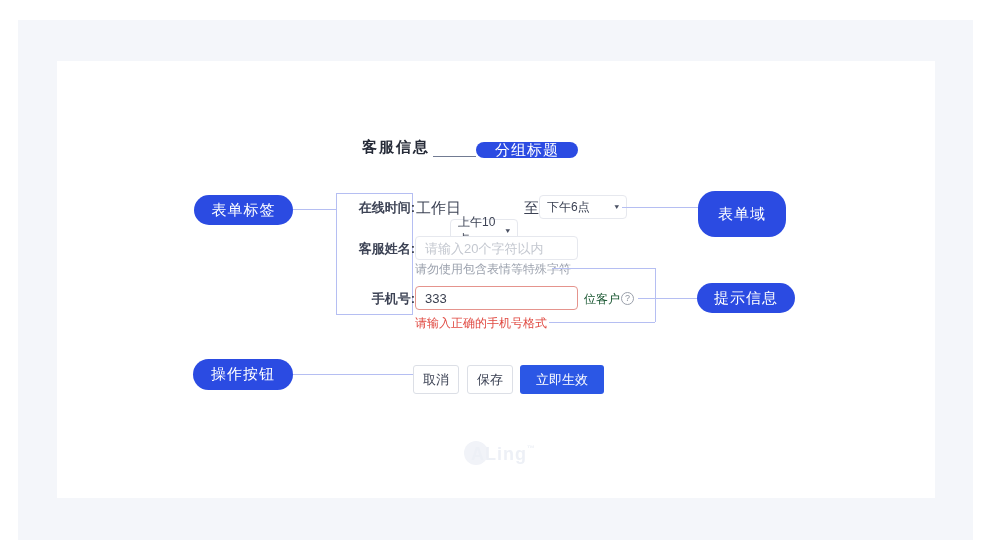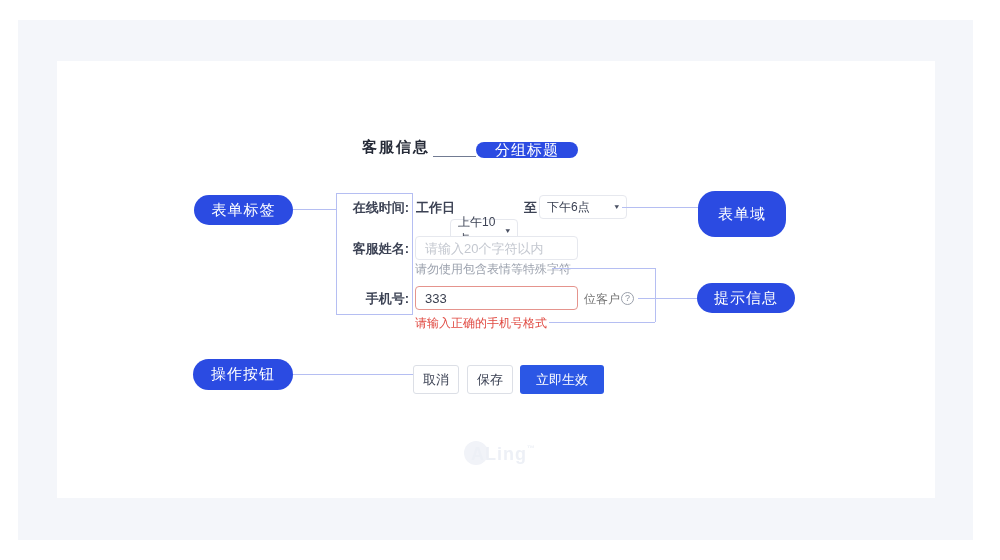--- a/index.html
+++ b/index.html
@@ -23,41 +23,41 @@
   .pill-form-label{left:194px;top:195px;width:99px;height:30px;}
   .pill-form-field{left:698px;top:191px;width:88px;height:46px;}
   .pill-hint-info{left:697px;top:283px;width:98px;height:30px;}
   .pill-action-buttons{left:193px;top:359px;width:100px;height:31px;}
 
   .connector{height:1px;background:var(--connector-light,#b5bef2);}
   .connector-dark{height:1px;background:#717b92;}
   .vline{width:1px;background:var(--connector-light,#b5bef2);}
   .label-box{left:336px;top:193px;width:77px;height:122px;border:1px solid var(--connector-light,#b5bef2);box-sizing:border-box;background:transparent;}
 
-  .form-label{width:73px;text-align:right;font-size:13px;font-weight:700;color:#3c4254;line-height:15px;}
-  .inline-text{font-size:13px;font-weight:700;color:#3c4254;line-height:15px;}
+  .form-label{width:73px;text-align:right;font-size:13px;font-weight:700;color:#3c4254;line-height:15px;padding-left:6px;}
+  .inline-text{font-size:15px;font-weight:400;color:#3c4254;line-height:15px;}
 
   .select{
     box-sizing:border-box;background:#fff;border:1px solid #e6e8ee;border-radius:4px;
     display:flex;align-items:center;justify-content:space-between;
     padding:0 7px;font-size:12px;color:#3c4254;cursor:pointer;
   }
   .select .chev{font-size:9px;color:#4a5163;transform:scaleY(0.8);}
 
   .text-input{
     box-sizing:border-box;background:#fff;border:1px solid #e6e8ee;border-radius:4px;
     padding:0 9px;font-size:13px;color:#3a4050;outline:none;
     font-family:"Liberation Sans","DejaVu Sans",sans-serif;
   }
   .text-input::placeholder{color:#c4c8d0;}
   .text-input.error{border-color:#e5948d;}
 
   .hint-text{font-size:12px;color:#9ba1ad;line-height:14px;}
   .error-text{font-size:12px;color:var(--error-red,#e04a42);line-height:14px;}
-  .suffix-text{font-size:12px;color:#737373;line-height:14px;}
+  .suffix-text{font-size:12px;color:#14532d;line-height:14px;}
 
   .q-icon{
     width:13px;height:13px;border:1px solid #9aa0ab;border-radius:50%;
     box-sizing:border-box;display:flex;align-items:center;justify-content:center;
     font-size:9px;color:#8a909c;line-height:1;cursor:pointer;
   }
 
   .btn{
     box-sizing:border-box;height:29px;border:1px solid #dcdfe6;border-radius:3px;background:#fff;
     display:flex;align-items:center;justify-content:center;

